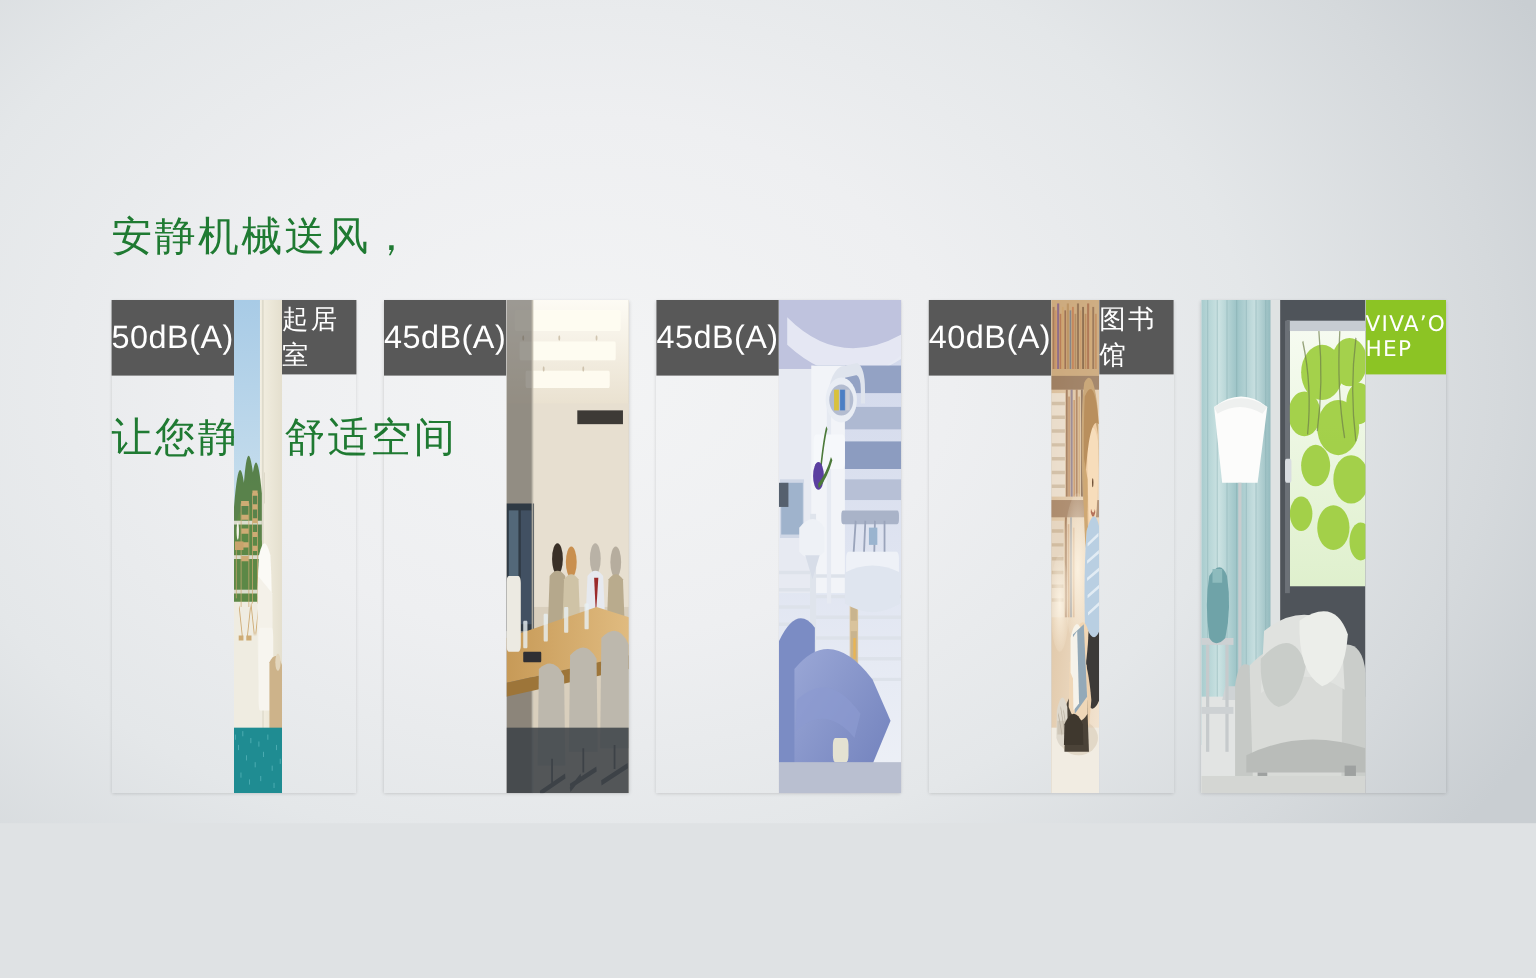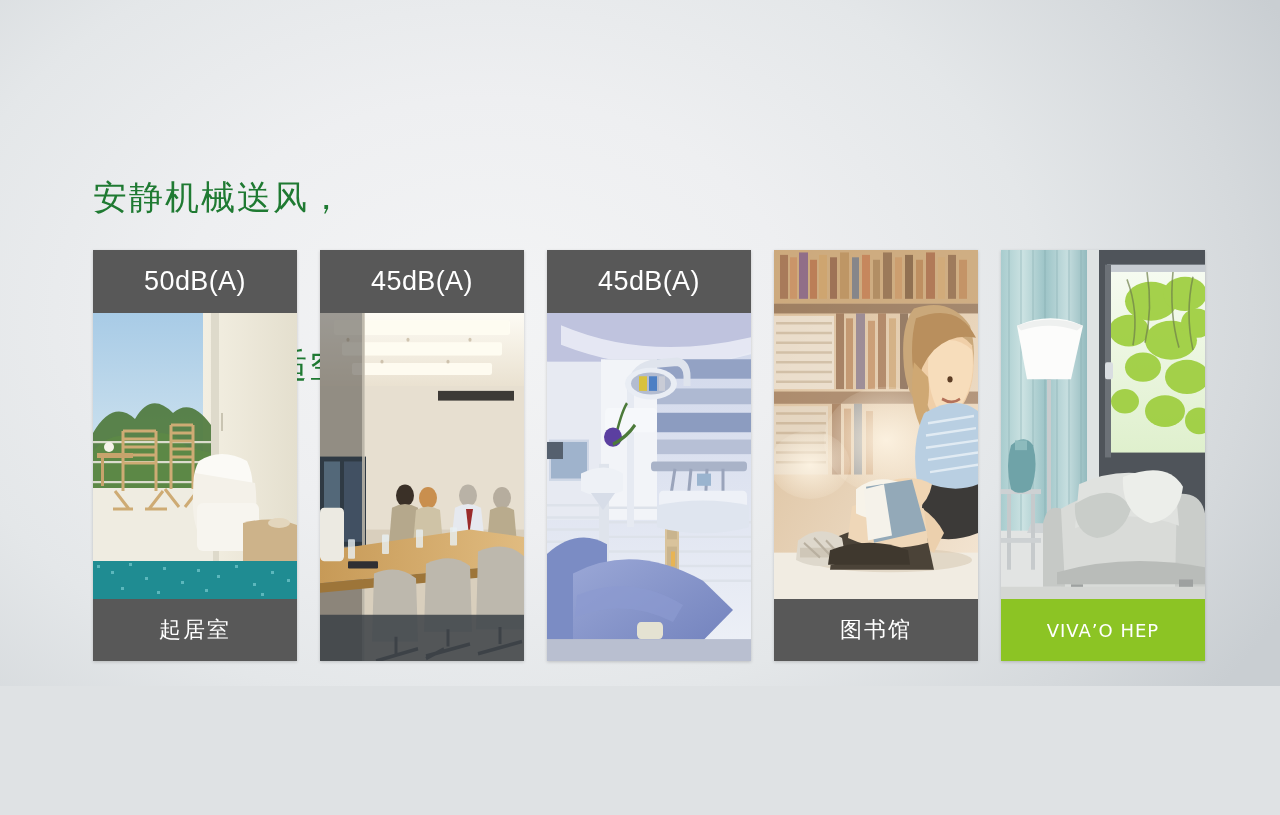--- a/index.html
+++ b/index.html
@@ -19,21 +19,21 @@
     color:#1f7a32;
     font-size:34px;line-height:54px;letter-spacing:2px;
     font-family:"DejaVu Sans","Liberation Sans",sans-serif;
     font-weight:400;white-space:pre;
   }
   .heading .ln{display:block;}
   .heading .ln2{margin-top:6px;}
   
   .cards{position:absolute;left:93px;top:250px;display:flex;gap:23px;}
   .card{
-    width:204px;height:411px;display:flex;flex-direction:column;
+    width:204px;height:411px;display:flex;flex-direction:row;
     box-shadow:0 1px 3px rgba(0,0,0,.18);
   }
   .cap{
     height:63px;flex:0 0 63px;
     background:#585858;color:#ffffff;
     display:flex;align-items:center;justify-content:center;
     font-size:27px;letter-spacing:.4px;
   }
   .cap.green{background:#8cc424;}
   .foot{
@@ -261,20 +261,21 @@
           <path d="M0 198 q30 -22 60 -8 l0 88 h-60Z" fill="#7b8cc4"></path>
           <path d="M26 214 q60 -26 130 6 l30 24 l-50 42 h-110Z" fill="url(#chair3)"></path>
           <path d="M30 232 q54 -18 106 8 l-10 14 q-48 -20 -98 -4Z" fill="#8c9ad0" opacity=".7"></path>
           <rect x="90" y="254" width="26" height="14" rx="4" fill="#e4e2d2"></rect>
           <rect x="0" y="268" width="204" height="18" fill="#b9bfd0"></rect>
         </svg>
       </div>
     </div>
 
     <div class="card">
+      <div class="cap">40dB(A)</div>
       <div class="photo">
         <svg viewBox="0 0 204 286" preserveAspectRatio="none">
           <defs>
             <linearGradient id="bg4" x1="0" y1="0" x2="1" y2="1">
               <stop offset="0" stop-color="#d8bb96"></stop>
                 <stop offset="1" stop-color="#f4e6d4"></stop>
             </linearGradient>
             <radialGradient id="glow4" cx="50%" cy="50%" r="60%">
               <stop offset="0" stop-color="#fff6e6" stop-opacity=".85"></stop>
               <stop offset="1" stop-color="#fff6e6" stop-opacity="0"></stop>

